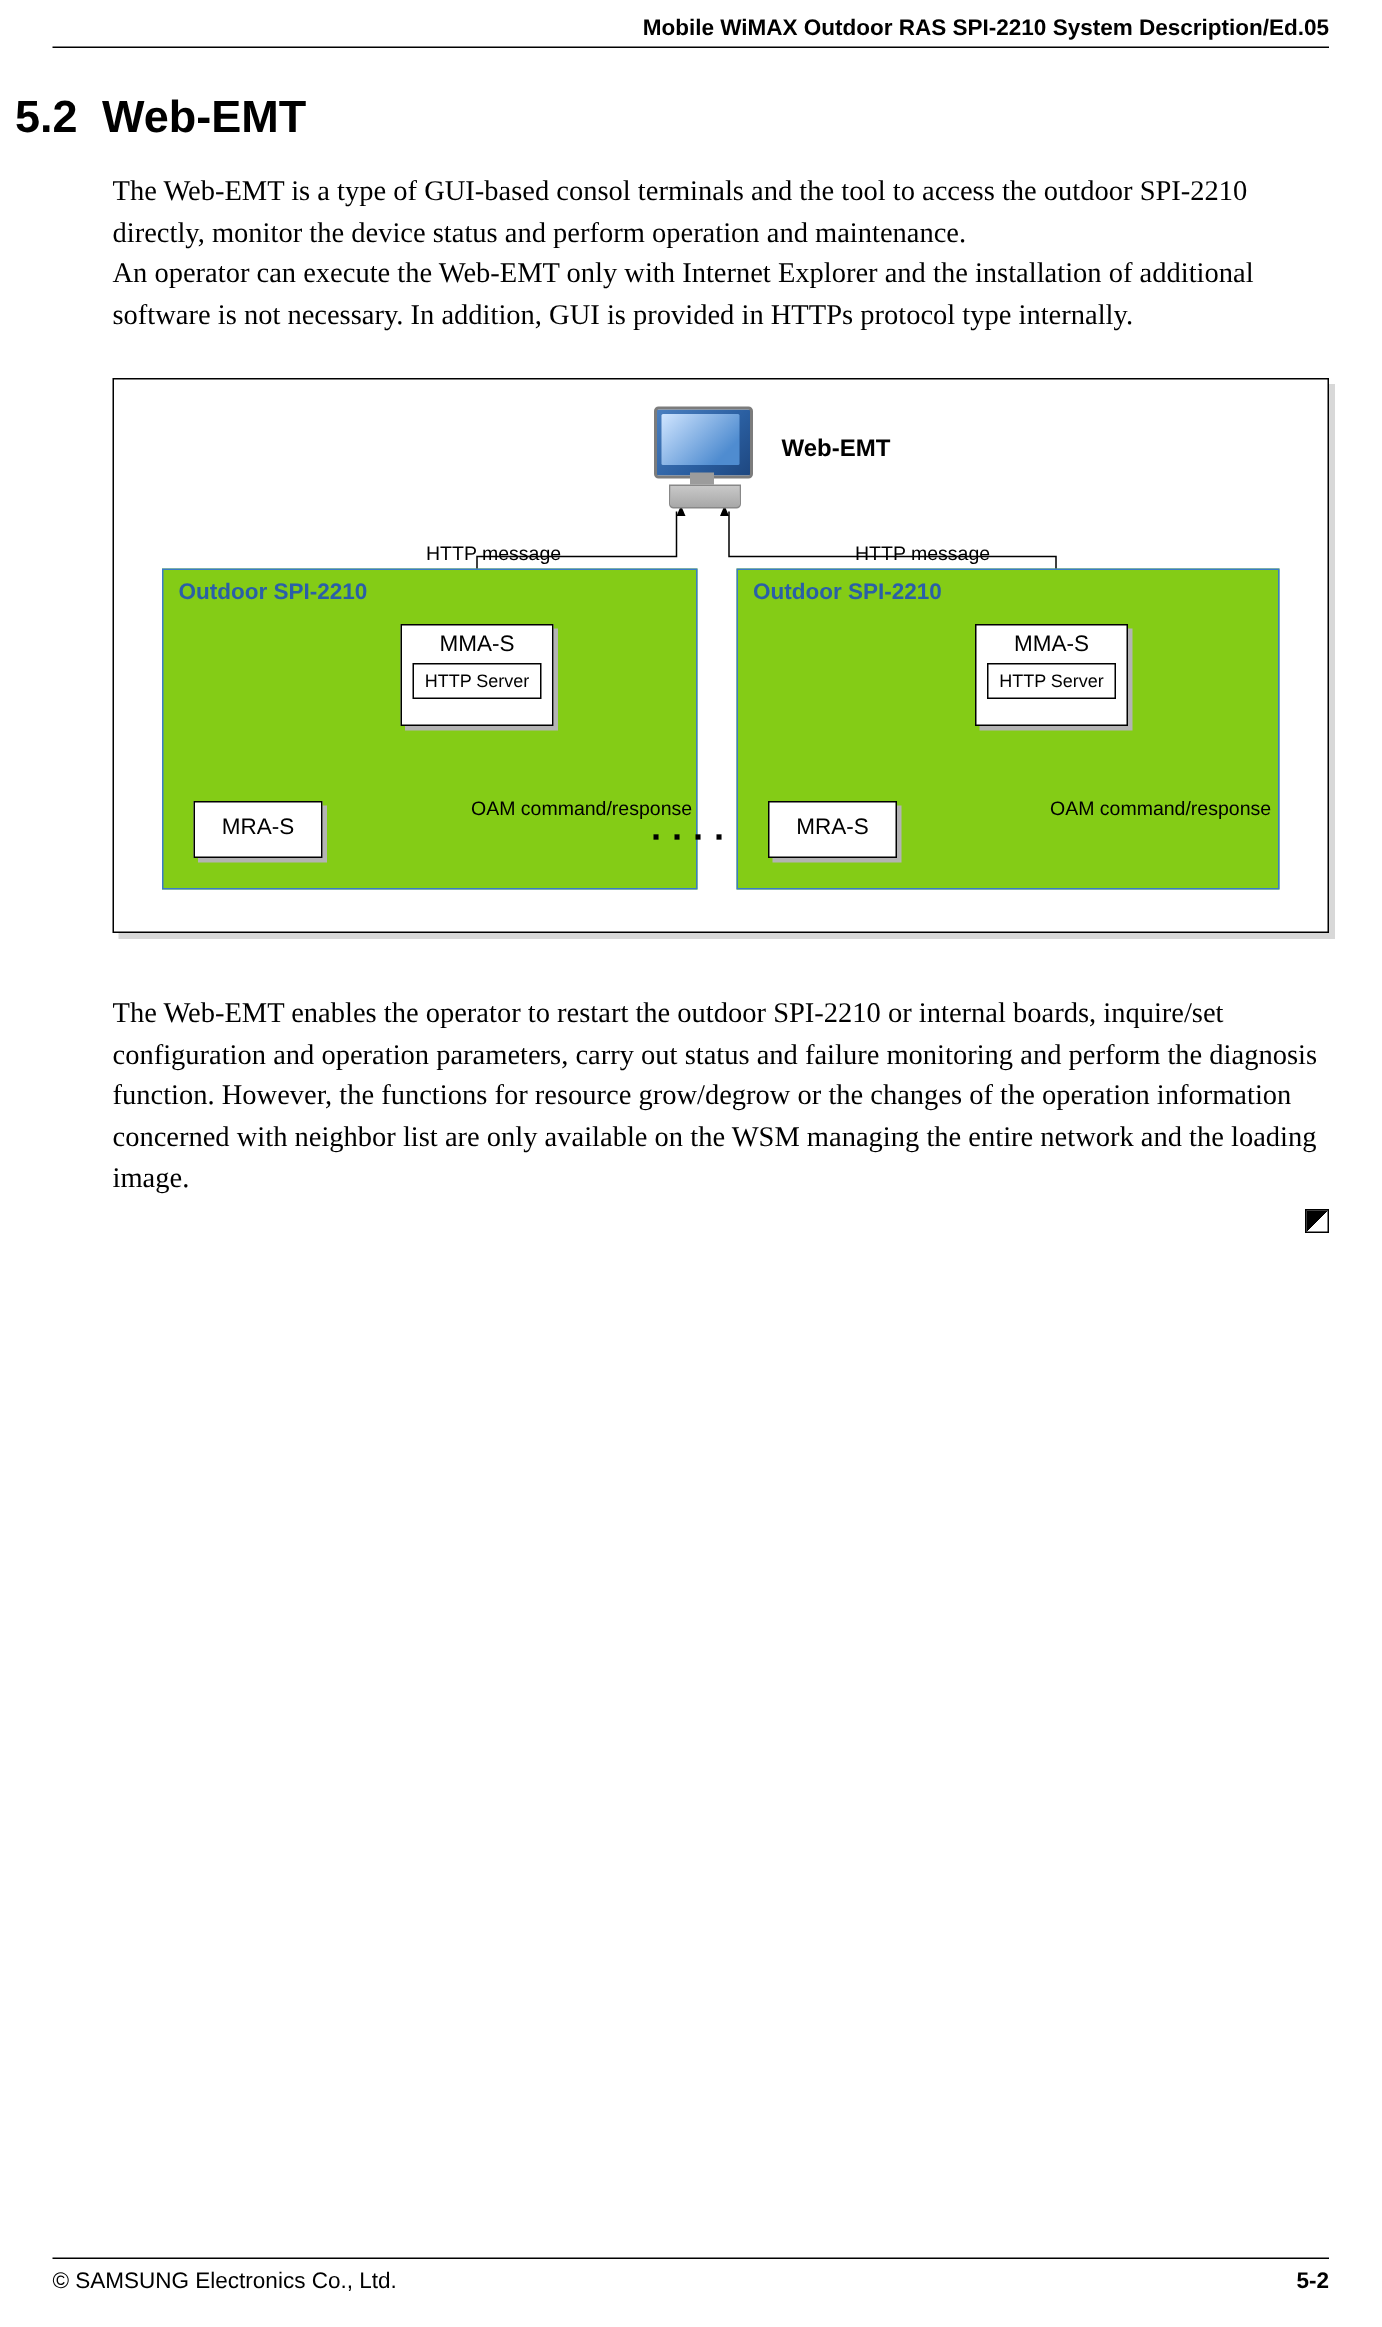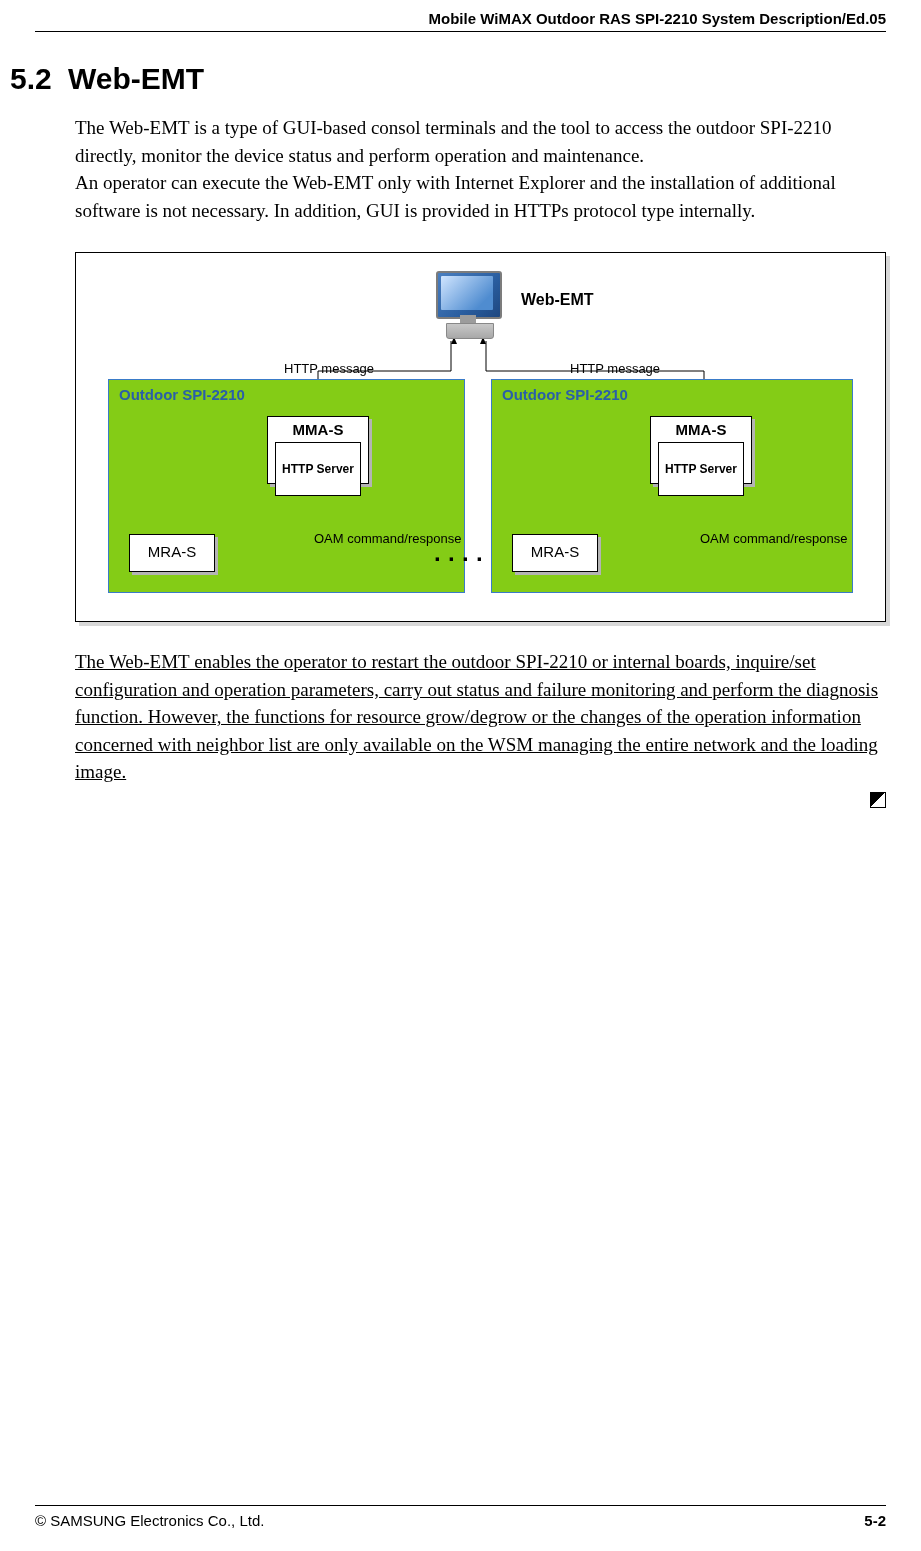--- a/index.html
+++ b/index.html
@@ -125,30 +125,29 @@
     width: 102px;
     height: 68px;
     background: #fff;
     border: 1px solid #000;
     box-shadow: 3px 3px 0 #b4b4b4;
     text-align: center;
     font-family: Arial, Helvetica, sans-serif;
     font-size: 15px;
     padding-top: 4px;
     box-sizing: border-box;
-    font-weight: bold;
   }
   .http-server-box {
     border: 1px solid #000;
     background: #fff;
     font-size: 12px;
     font-family: Arial, Helvetica, sans-serif;
     width: 84px;
     margin: 4px auto 0 auto;
-    padding: 19px 0;
+    padding: 4px 0;
   }
   .mra-box {
     position: absolute;
     left: 20px;
     top: 154px;
     width: 84px;
     height: 36px;
     background: #fff;
     border: 1px solid #000;
     box-shadow: 3px 3px 0 #b4b4b4;
@@ -294,21 +293,21 @@
 
         <div class="label-oam left">OAM command/response</div>
         <div class="label-oam right">OAM command/response</div>
 
         <div class="ellipsis-dots">····</div>
       </div>
     </div>
 
   </div>
 
-  <div class="body-text" style="margin-top:26px;text-decoration:underline;">
+  <div class="body-text" style="margin-top:40px;">
     <span>The Web-EMT enables the operator to restart the outdoor SPI-2210 or internal boards, inquire/set configuration and operation parameters, carry out status and failure monitoring and perform the diagnosis function. However, the functions for resource grow/degrow or the changes of the operation information concerned with neighbor list are only available on the WSM managing the entire network and the loading image.</span>
     <span class="end-icon" style="margin-top:6px;"></span>
   </div>
 
 </div>
 
 <div class="footer">
   <span>© SAMSUNG Electronics Co., Ltd.</span>
   <span class="page-num">5-2</span>
 </div>

